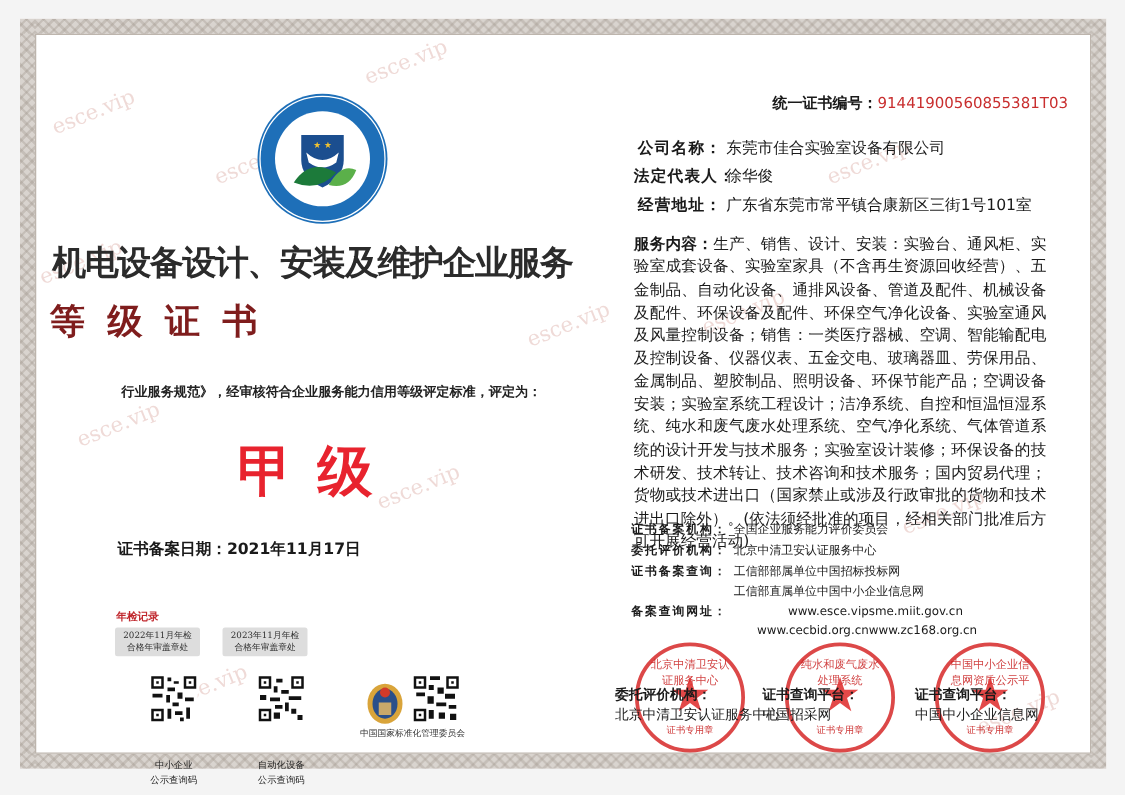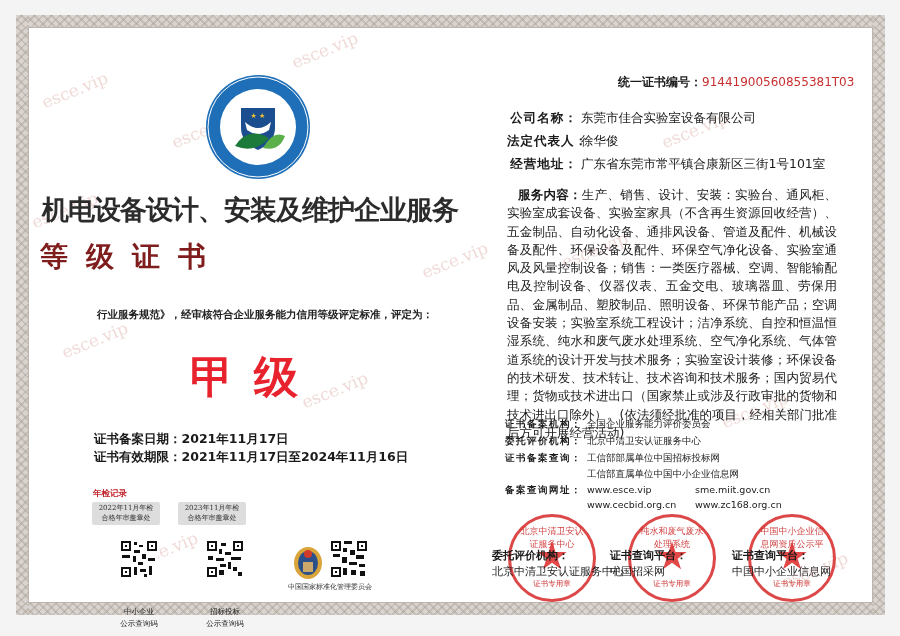--- a/index.html
+++ b/index.html
@@ -71,24 +71,24 @@
 
   
   .cert-no { position: absolute; left: 618px; top: 74px; font-size: 12px; font-weight: bold; white-space: nowrap; }
   .cert-no .val { color: #c92f2f; font-weight: normal; }
   .rkv { position: absolute; left: 507px; font-size: 12.5px; white-space: nowrap; }
   .rkv .k { font-weight: bold; display: inline-block; width: 74px; letter-spacing: 1px; text-align: center; }
   .scope {
     position: absolute; left: 507px; top: 186px; width: 330px; font-size: 12.5px; line-height: 18.3px;
     text-align: justify;
   }
-  .scope .k { font-weight: bold; margin-left: 11px; }
+  .scope .k { font-weight: bold; }
   .reg { position: absolute; left: 505px; font-size: 9.5px; white-space: nowrap; line-height: 15px; }
   .reg .k { font-weight: bold; display: inline-block; width: 82px; letter-spacing: 1.5px; }
-  .reg .v2 { display: inline-block; width: 108px; }
+  .reg .v2 { display: inline-block; width: 108px; text-align: right; }
 
   .stamp {
     position: absolute; width: 88px; height: 88px; border-radius: 50%;
     border: 3px solid rgba(214,40,40,0.85); box-sizing: border-box;
   }
   .stamp .star { position: absolute; left: 50%; top: 50%; transform: translate(-50%,-55%); font-size: 38px; color: rgba(222,40,40,0.85); line-height: 1; }
   .stamp .arc { position: absolute; left: 6px; top: 8px; right: 6px; font-size: 9px; color: rgba(200,30,30,0.85); text-align: center; }
   .stamp .seal { position: absolute; left: 0; right: 0; bottom: 10px; font-family: "DejaVu Serif", serif; font-size: 7.5px; color: rgba(200,30,30,0.9); text-align: center; }
   .stamp-label { position: absolute; font-size: 11px; white-space: nowrap; line-height: 16px; }
   .stamp-label .k { font-weight: bold; }
@@ -130,21 +130,20 @@
 <div class="title2">等级证书</div>
 
 <div class="basis">
   <div>行业服务规范》，经审核符合企业服务能力信用等级评定标准，评定为：</div>
 </div>
 
 <div class="grade">甲级</div>
 
 <div class="info-left">
   <div class="row"><span>证书备案日期：</span><span>2021年11月17日</span></div>
-  <div class="row"><span>证书有效期限：</span><span>2021年11月17日至2024年11月16日</span></div>
 </div>
 
 <div class="annual-title">年检记录</div>
 <div class="annual-box" style="left:92px">
   <div>2022年11月年检</div>
   <div>合格年审盖章处</div>
 </div>
 <div class="annual-box" style="left:178px">
   <div>2023年11月年检</div>
   <div>合格年审盖章处</div>
@@ -211,21 +210,21 @@
         <rect x="25" y="17" width="10" height="3"></rect>
         <rect x="14" y="24" width="6" height="3"></rect>
         <rect x="22" y="22" width="3" height="7"></rect>
         <rect x="13" y="30" width="5" height="5"></rect>
         <rect x="27" y="27" width="4" height="4"></rect>
         <rect x="32" y="32" width="4" height="4"></rect>
       </g>
     </svg>
 </div>
 <div class="qr-cap" style="left:202px;top:582px;width:46px">
-  <div>招标投标</div>
+  <div>自动化设备</div>
   <div>公示查询码</div>
 </div>
 
 <div style="position:absolute;left:292px;top:545px;width:32px;height:36px">
   <svg width="32" height="36" viewBox="0 0 32 36">
       <ellipse cx="16" cy="18" rx="14" ry="16" fill="#d9a43a"></ellipse>
       <ellipse cx="16" cy="18" rx="10" ry="12" fill="#2a4f8a"></ellipse>
       <circle cx="16" cy="9" r="4" fill="#d23a2a"></circle>
       <rect x="11" y="17" width="10" height="10" fill="#c9a86a"></rect>
     </svg>

